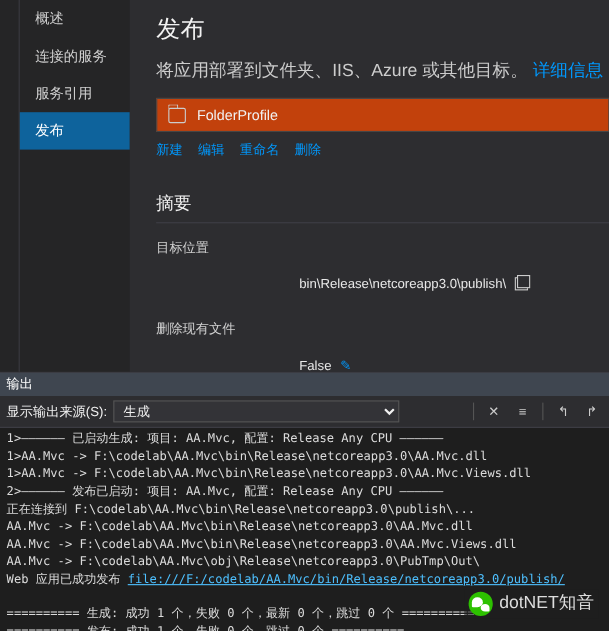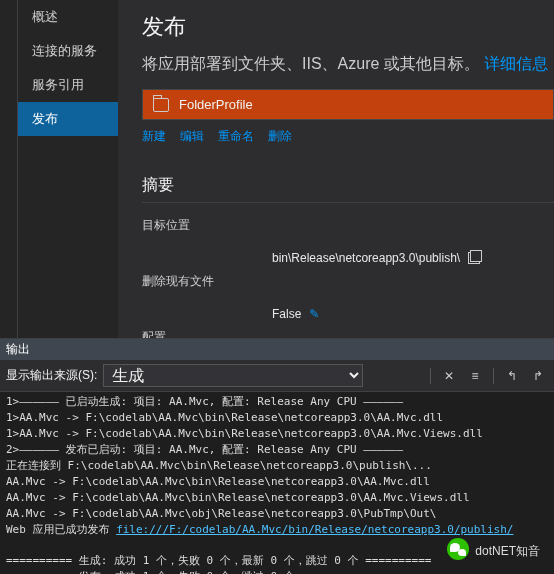--- a/index.html
+++ b/index.html
@@ -50,21 +50,21 @@
   top: -4px; left: -1.5px;
   width: 7px; height: 3px;
   border: 1.5px solid #ccc;
   border-bottom: none;
   border-radius: 1px 1px 0 0;
 }
 .actions { display: flex; gap: 14px; margin-bottom: 30px; }
 .actions span { color: #0097fb; cursor: pointer; font-size: 12px; }
 .section-title { font-size: 16px; font-weight: 400; margin-bottom: 6px; }
 .divider { height: 1px; background: #3f3f46; margin-bottom: 14px; }
-.summary-table { display: grid; grid-template-columns: 130px 1fr; row-gap: 8px; font-size: 12px; }
+.summary-table { display: grid; grid-template-columns: 130px 1fr; row-gap: 26px; font-size: 12px; }
 .summary-label { color: #d0d0d0; }
 .summary-value { color: #e8e8e8; display: flex; align-items: center; gap: 8px; margin-top: 34px; }
 .edit-icon { color: #0097fb; cursor: pointer; font-size: 12px; }
 .copy-icon {
   width: 12px; height: 12px;
   border: 1px solid #ccc;
   position: relative;
   display: inline-block;
   cursor: pointer;
 }
@@ -93,21 +93,21 @@
   align-items: center;
   padding: 4px 6px;
   background: #2d2d30;
   border-bottom: 1px solid #3f3f46;
   gap: 6px;
 }
 .output-toolbar select {
   background: #333337;
   color: #f1f1f1;
   border: 1px solid #555;
-  font-size: 16px;
+  font-size: 12px;
   padding: 1px 4px;
   width: 260px;
 }
 .tb-spacer { flex: 1; }
 .tb-btn {
   width: 20px; height: 18px;
   display: flex; align-items: center; justify-content: center;
   color: #ccc; cursor: pointer;
   font-size: 12px;
 }
@@ -118,22 +118,22 @@
   color: #dcdcdc;
   padding: 2px 6px 4px;
   white-space: pre;
   line-height: 1.45;
   overflow: hidden;
 }
 .output-body .link { color: #4ec0ff; text-decoration: underline; }
 .watermark {
   position: absolute;
   right: 10px; bottom: 12px;
-  display: flex; align-items: flex-end; gap: 6px;
-  font-size: 12px; color: #ddd;
+  display: flex; align-items: flex-start; gap: 6px;
+  font-size: 16px; color: #ddd;
   background: rgba(30,30,30,0.6);
   padding: 2px 4px;
 }
 .wechat-icon {
   width: 22px; height: 22px; border-radius: 50%;
   background: #2dc100;
   display: flex; align-items: center; justify-content: center;
   position: relative;
 }
 .wechat-icon:before, .wechat-icon:after {

